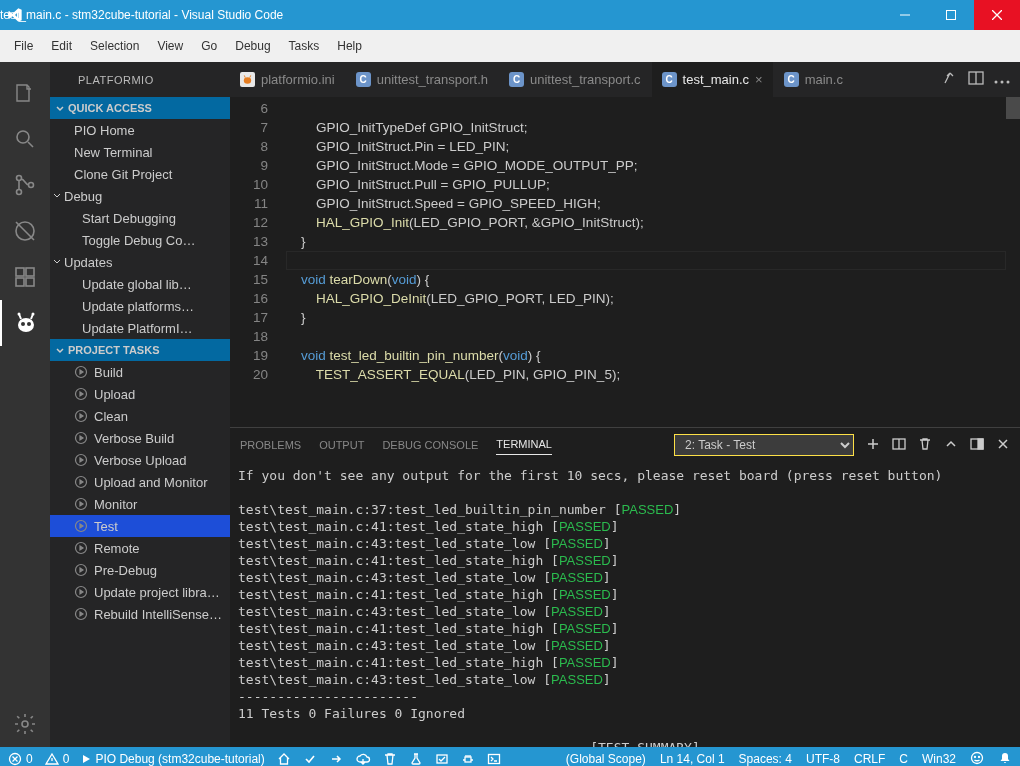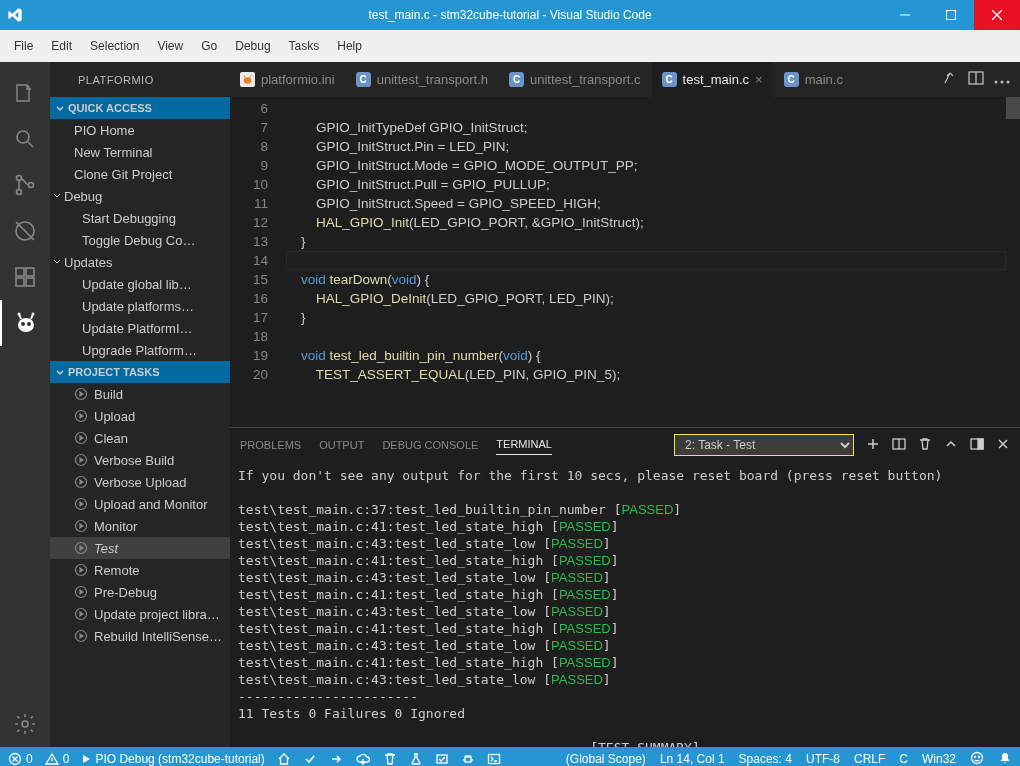--- a/index.html
+++ b/index.html
@@ -1,37 +1,37 @@
 <!DOCTYPE html>
 <html><head>
 <meta charset="utf-8">
 <style>
 * { margin:0; padding:0; box-sizing:border-box; font-family:"Segoe UI",sans-serif; }
 body { width:1020px; height:766px; background:#1e1e1e; color:#ccc; overflow:hidden; font-size:13px; }
 .title-bar { height:30px; background:#2596d1; display:flex; align-items:center; position:relative; }
 .title-bar .vs-icon { width:30px; display:flex; justify-content:center; color:#fff; }
-.title-text { position:absolute; left:0; right:0; text-align:center; color:#fff; font-size:12px; pointer-events:none; }
+.title-text { position:absolute; left:0; right:0; color:#fff; font-size:12px; pointer-events:none; }
 .win-controls { position:absolute; right:0; display:flex; }
 .win-btn { width:46px; height:30px; display:flex; align-items:center; justify-content:center; color:#fff; }
 .win-btn.close { background:#e81123; }
 .menu-bar { height:27px; background:#f0f0f0; display:flex; align-items:center; padding:16px 6px; gap:2px; }
 .menu-item { padding:2px 8px; font-size:12px; color:#333; }
 .main { display:flex; height:685px; }
 .activity-bar { width:50px; background:#333; display:flex; flex-direction:column; align-items:center; padding-top:8px; }
 .act-icon { width:50px; height:46px; display:flex; align-items:center; justify-content:center; color:#888; }
 .act-icon.active { color:#fff; border-left:2px solid #fff; }
 .act-spacer { flex:1; }
 .sidebar { width:180px; background:#252526; display:flex; flex-direction:column; overflow:hidden; }
 .side-header { height:35px; display:flex; align-items:center; padding:0 28px; color:#bbb; font-size:11px; letter-spacing:0.5px; }
 .side-section-hdr { height:22px; background:#0369a1; display:flex; align-items:center; padding:0 4px; font-size:11px; font-weight:700; color:#ccc; }
 .side-section-hdr svg { margin-right:2px; }
 .side-list { overflow-y:auto; }
 .tree-item { height:22px; display:flex; align-items:center; padding-left:24px; color:#ccc; font-size:13px; white-space:nowrap; overflow:hidden; }
 .tree-item.sub { padding-left:32px; }
-.tree-item.sel { background:#404040;font-style:italic; }
+.tree-item.sel { background:#1d4ed8; }
 .tree-item .twist { width:10px; display:inline-flex; margin-left:-12px; margin-right:2px; }
 .tree-item .ring { width:14px; height:14px; margin-right:6px; display:inline-flex; align-items:center; justify-content:center; }
 .editor-area { flex:1; display:flex; flex-direction:column; background:#1e1e1e; min-width:0; }
 .tabs { height:35px; background:#252526; display:flex; align-items:stretch; }
 .tab { display:flex; align-items:center; padding:0 10px; color:#8a8a8a; font-size:13px; border-right:1px solid #252526; gap:6px; }
 .tab.active { background:#1e1e1e; color:#e8e8e8; }
 .tab .c-lbl { background:#6c94c9; color:#fff; font-weight:700; border-radius:3px; width:15px; height:15px; font-size:10px; display:inline-flex; align-items:center; justify-content:center; }
 .tab .pio-sq { width:15px; height:15px; background:#e8e8e8; border-radius:2px; display:inline-flex; align-items:center; justify-content:center; }
 .tab .close { color:#888; }
 .tab-actions { margin-left:auto; display:flex; align-items:center; gap:10px; padding:0 10px; color:#bbb; }
@@ -171,21 +171,20 @@
         <div class="tree-item sub">Start Debugging</div>
         <div class="tree-item sub">Toggle Debug Co…</div>
         <div class="tree-item" style="padding-left: 14px;"><span class="twist">
             <svg width="10" height="10" viewBox="0 0 10 10">
               <path d="M2 3l3 3 3-3" fill="none" stroke="#ccc"></path>
             </svg>
           </span>Updates</div>
         <div class="tree-item sub">Update global lib…</div>
         <div class="tree-item sub">Update platforms…</div>
         <div class="tree-item sub">Update PlatformI…</div>
-        <div class="tree-item sub">Upgrade Platform…</div>
       </div>
     <div class="side-section-hdr">
       <svg width="12" height="12" viewBox="0 0 12 12">
           <path d="M3 5l3 3 3-3" fill="none" stroke="#ccc" stroke-width="1.5"></path>
         </svg>
       <span>PROJECT TASKS</span>
     </div>
     <div class="side-list" id="tasks-list" style="flex:1">
         <div class="tree-item"><span class="ring">
             <svg width="14" height="14" viewBox="0 0 14 14" fill="none" stroke="#888" stroke-width="1.2">

